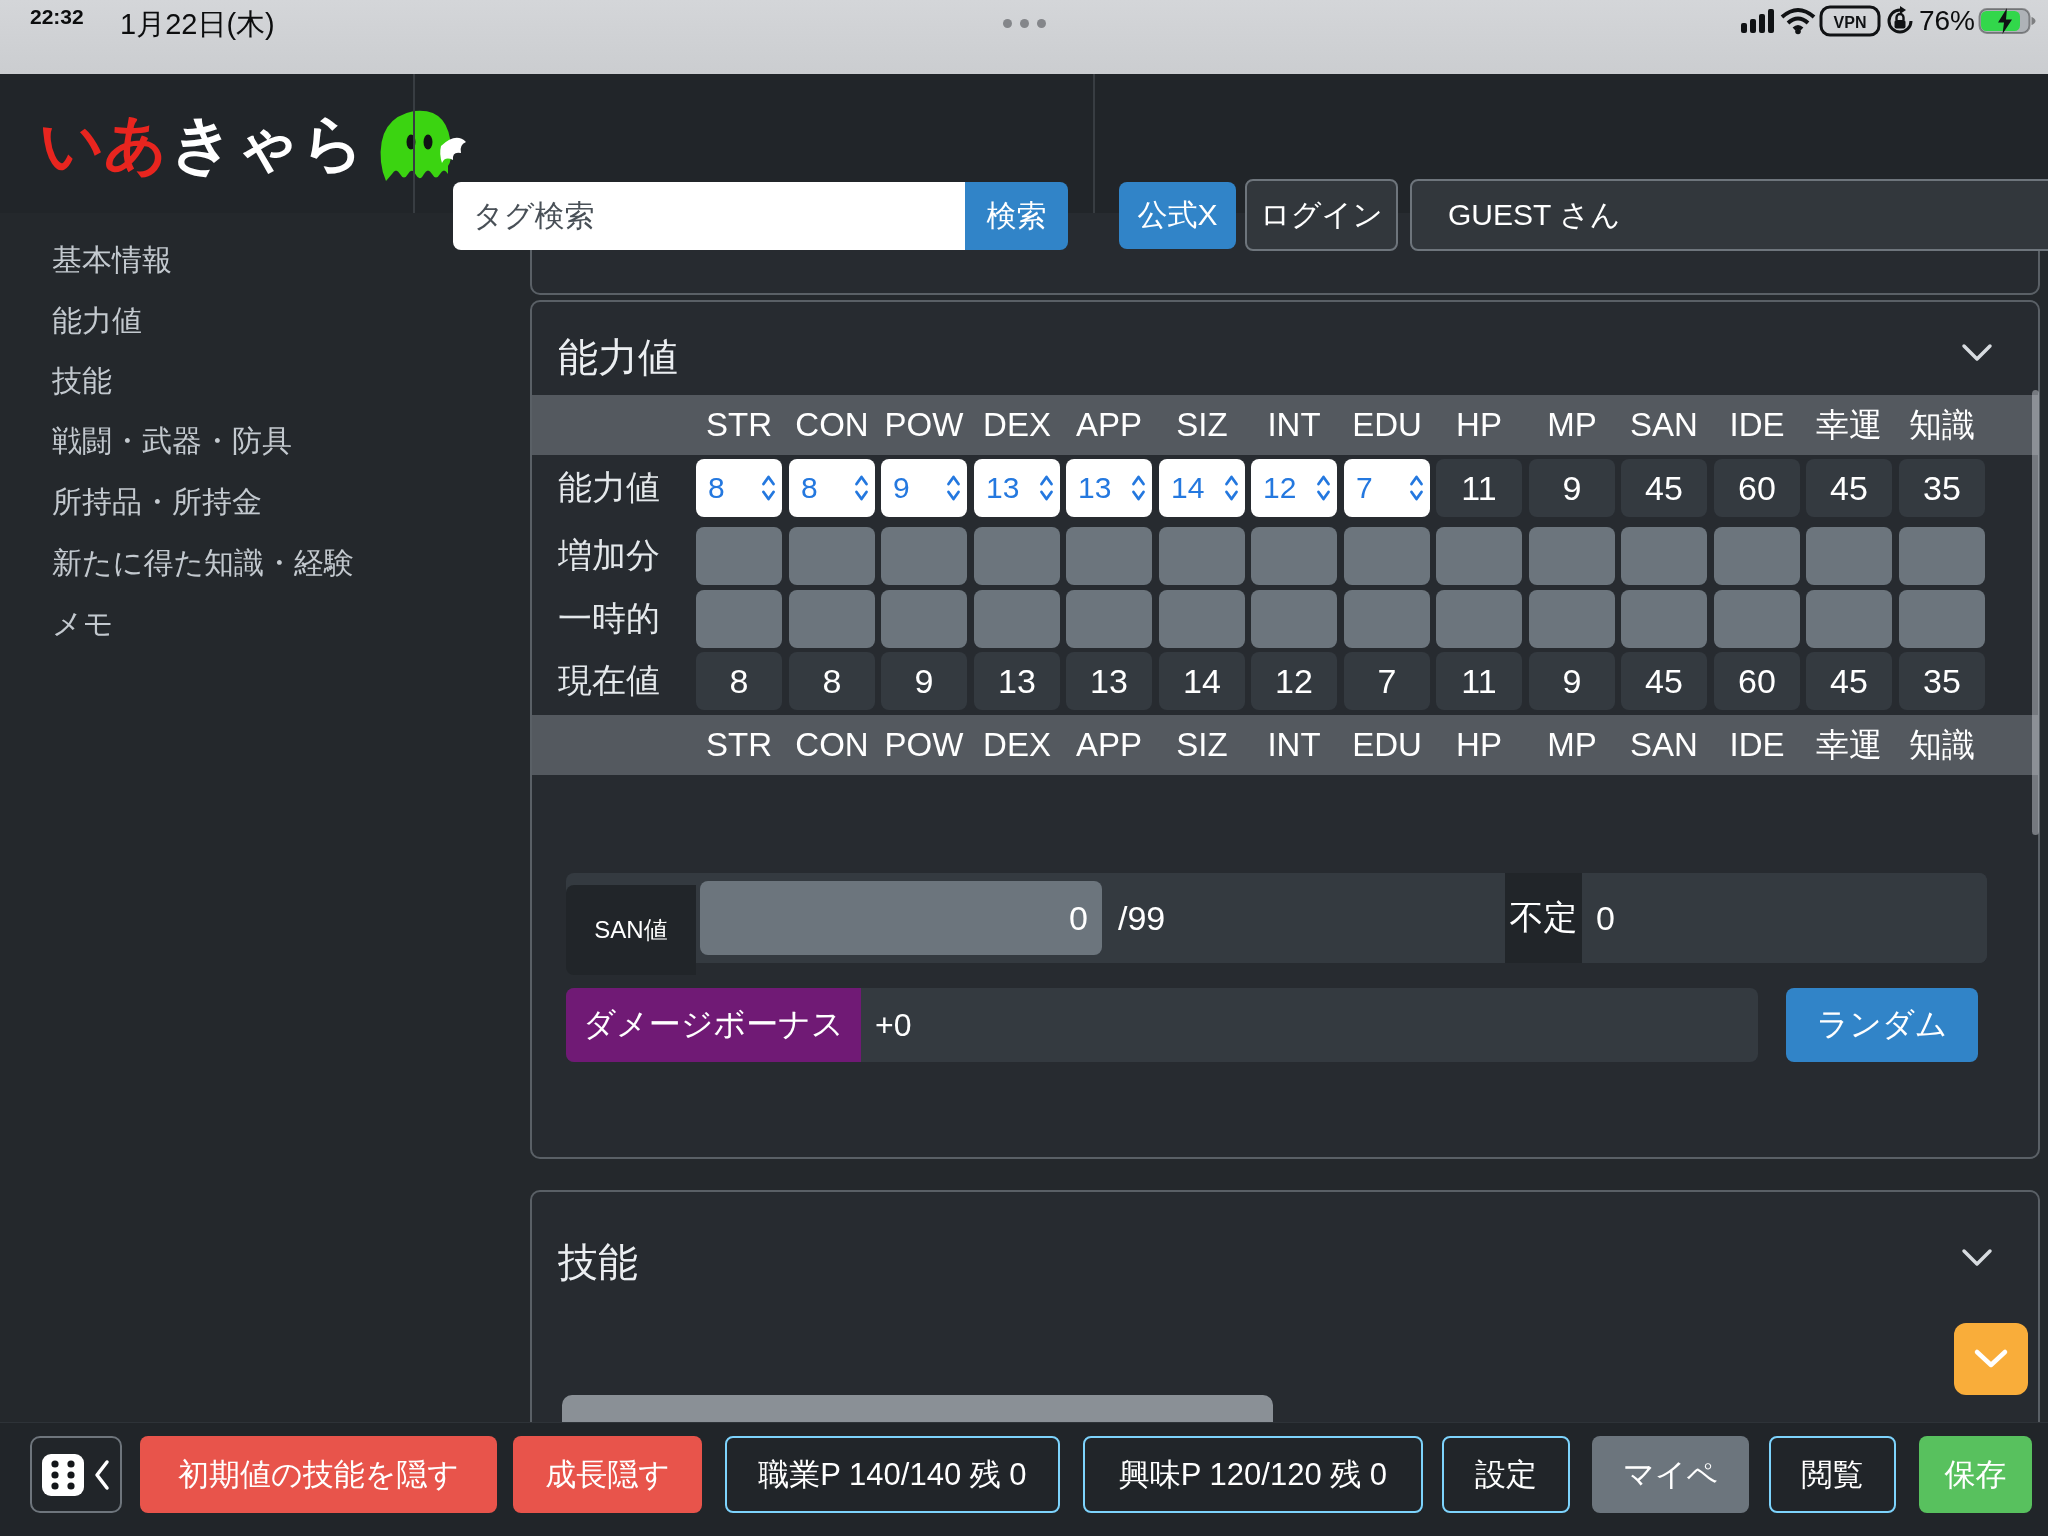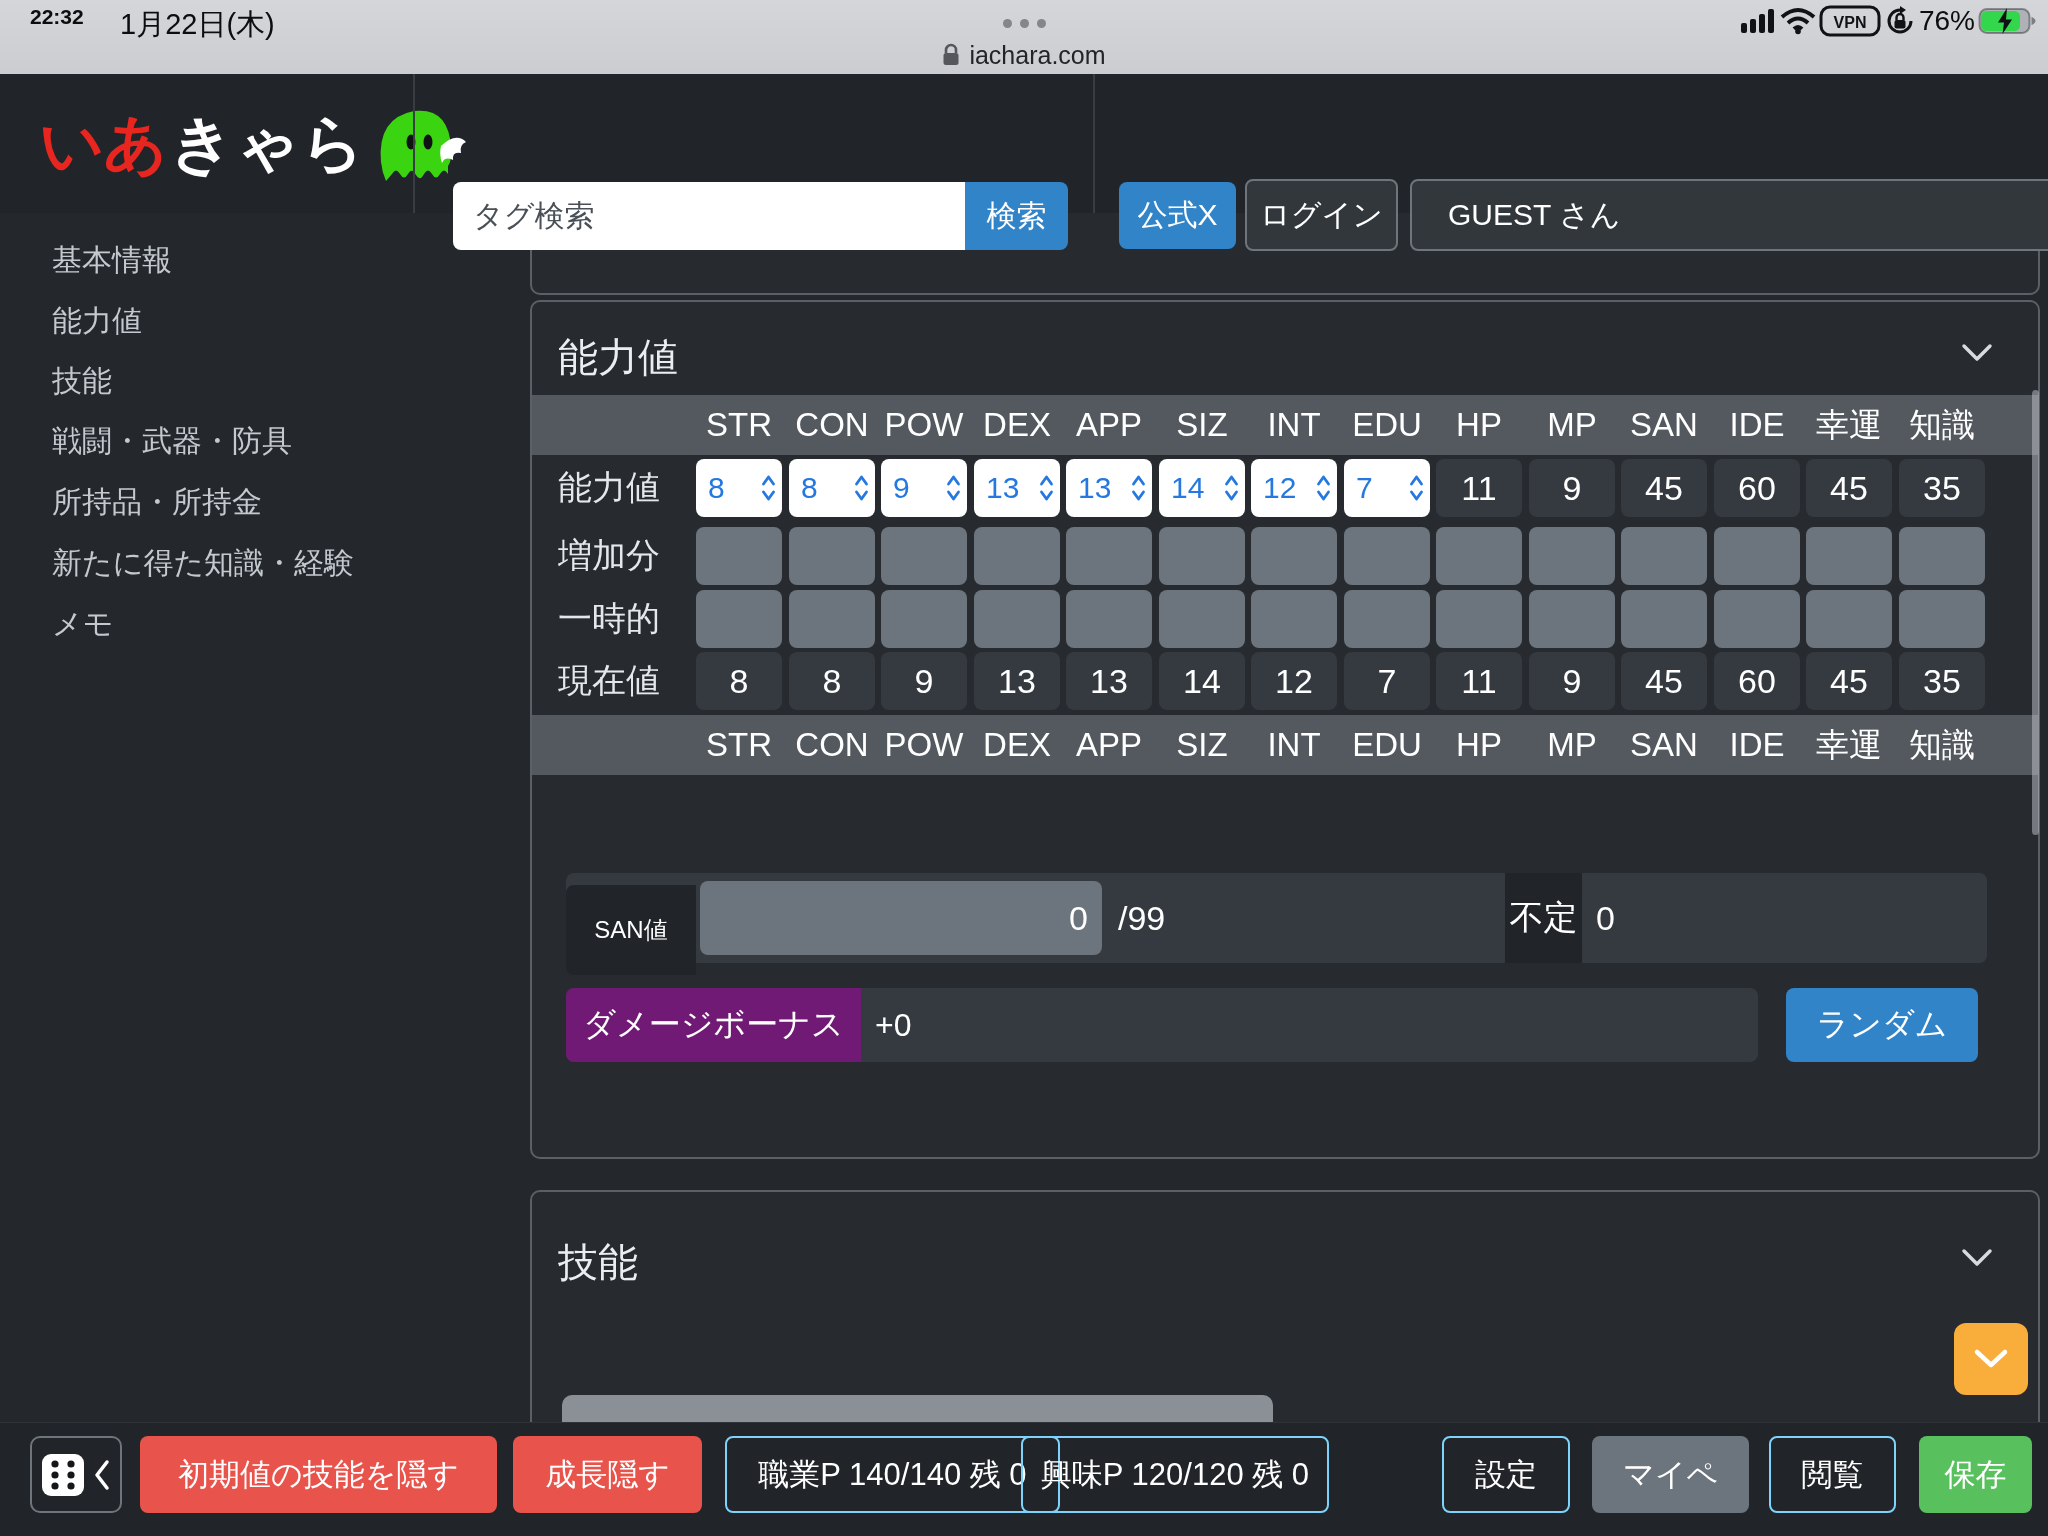--- a/index.html
+++ b/index.html
@@ -352,27 +352,20 @@
     <div class="hdr-div" style="left:1093px;"></div>
     <div class="hbtn blue" style="left:1119px; width:117px;">公式X</div>
     <div class="hbtn outline" style="left:1245px; width:153px;">ログイン</div>
     <div class="hbtn outline" style="left:1410px; width:650px; justify-content:flex-start; padding-left:36px;">GUEST さん</div>
   </header>
 
   <div class="statusbar">
     <span class="sb-time">22:32</span>
     <span class="sb-date">1月22日(木)</span>
     <div class="sb-dots"><i></i><i></i><i></i></div>
-    <div class="sb-url">
-      <svg width="18" height="24" viewBox="0 0 18 24">
-          <path d="M4 10 V7 a5 5 0 0 1 10 0 v3" fill="none" stroke="#54585c" stroke-width="2.6"></path>
-          <rect x="1.5" y="10" width="15" height="12" rx="2.5" fill="#54585c"></rect>
-        </svg>
-      <span>iachara.com</span>
-    </div>
     <div class="sb-right">
       <svg width="36" height="28" viewBox="0 0 36 28">
         <rect x="0" y="16" width="6" height="10" rx="2" fill="#101214"></rect>
         <rect x="9" y="12" width="6" height="14" rx="2" fill="#101214"></rect>
         <rect x="18" y="7" width="6" height="19" rx="2" fill="#101214"></rect>
         <rect x="27" y="2" width="6" height="24" rx="2" fill="#101214"></rect>
       </svg>
       <svg width="36" height="28" viewBox="0 0 36 28">
         <path d="M2 10 Q18 -4 34 10" fill="none" stroke="#101214" stroke-width="4"></path>
         <path d="M8 16 Q18 7 28 16" fill="none" stroke="#101214" stroke-width="4"></path>
@@ -410,20 +403,20 @@
           <circle cx="14" cy="33" r="3.6" fill="#14171a"></circle>
           <circle cx="30" cy="33" r="3.6" fill="#14171a"></circle>
         </svg>
         <svg width="18" height="32" viewBox="0 0 18 32">
           <polyline points="14,3 4,16 14,29" fill="none" stroke="#fff" stroke-width="3.5" stroke-linecap="round" stroke-linejoin="round"></polyline>
         </svg>
       </div>
       <div class="tb-btn tb-danger" style="left: 140px; width: 357px;">初期値の技能を隠す</div>
       <div class="tb-btn tb-danger" style="left: 513px; width: 189px;">成長隠す</div>
       <div class="tb-btn tb-outline" style="left: 725px; width: 335px;">職業P 140/140 残 0</div>
-      <div class="tb-btn tb-outline" style="left: 1021px; width: 308px;">興味P 120/120 残 0</div>
+      <div class="tb-btn tb-outline" style="left: 1083px; width: 340px;">興味P 120/120 残 0</div>
       <div class="tb-btn tb-outline" style="left: 1442px; width: 128px;">設定</div>
       <div class="tb-btn tb-secondary" style="left: 1592px; width: 157px;">マイペ</div>
       <div class="tb-btn tb-outline" style="left: 1769px; width: 127px;">閲覧</div>
       <div class="tb-btn tb-success" style="left: 1919px; width: 113px;">保存</div>
     </footer>
 
 </div>
 
 </body></html>

